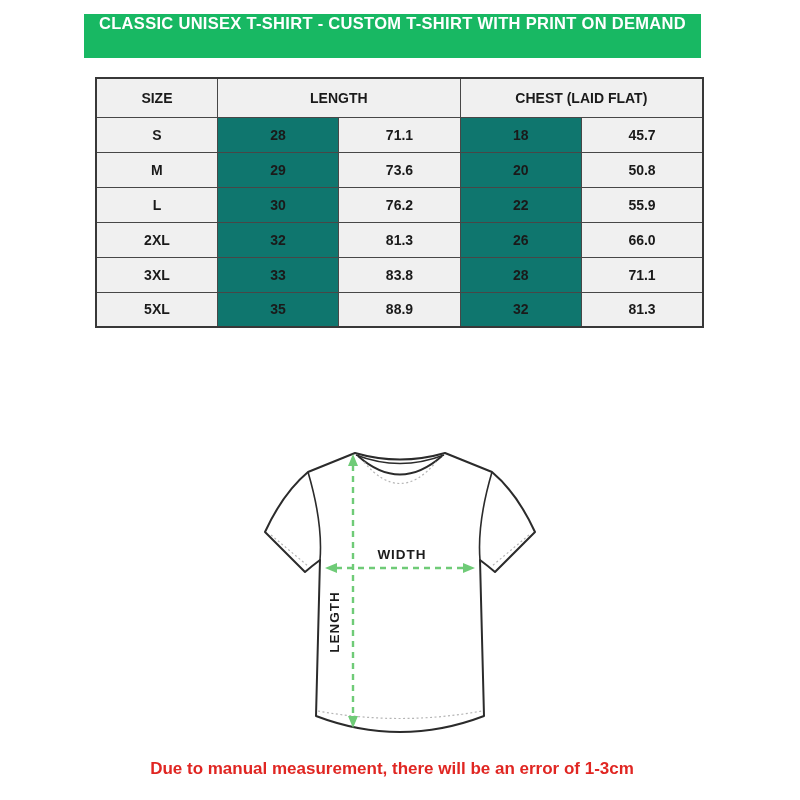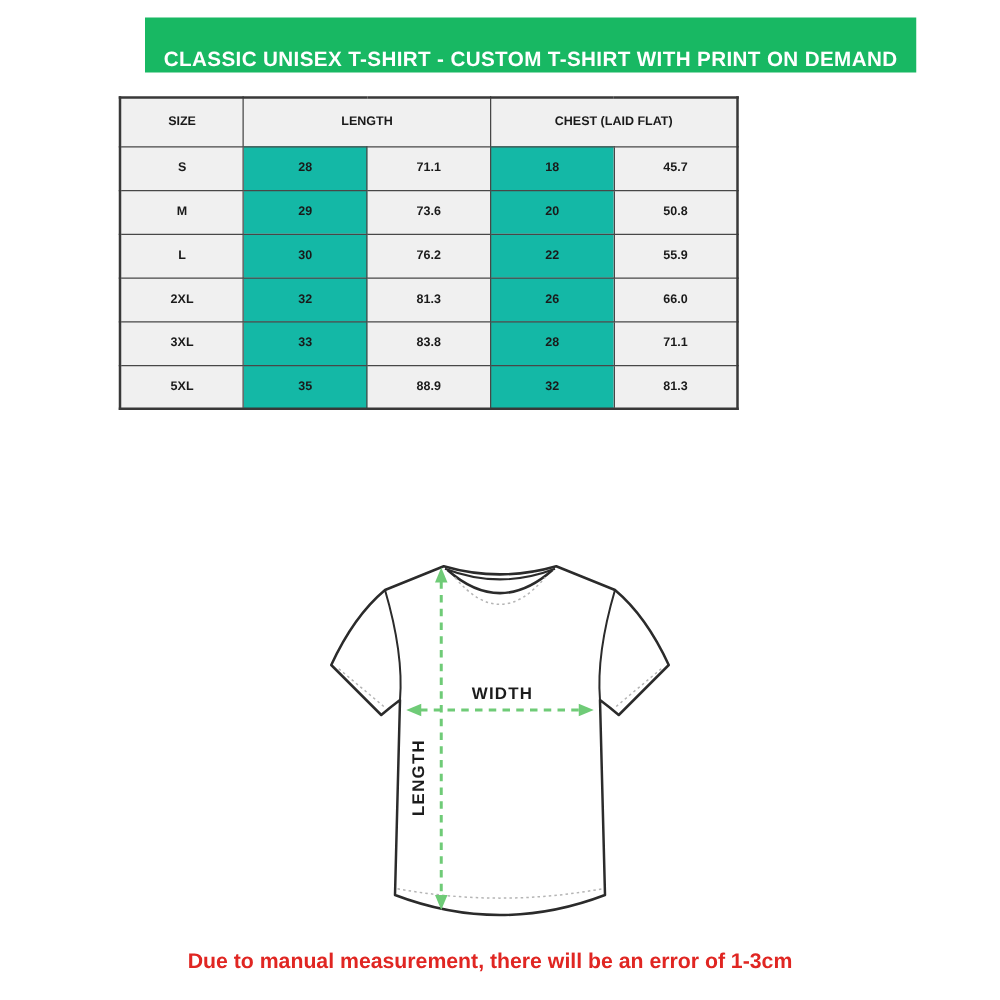--- a/index.html
+++ b/index.html
@@ -13,45 +13,45 @@
   html,body{background:#ffffff;}
   body{font-family:"Liberation Sans", sans-serif;}
   .canvas{
     position:relative;
     width:800px;height:800px;
     background:#ffffff;
     overflow:hidden;
   }
   
   .banner{
-    position:absolute;left:116px;top:14px;width:617px;height:44px;
+    position:absolute;left:84px;top:14px;width:617px;height:44px;
     background:var(--banner-green);
-    display:flex;align-items:flex-end;justify-content:center;
+    display:flex;align-items:flex-start;justify-content:center;
   }
   .banner-title{
     color:#ffffff;font-size:16.5px;font-weight:700;letter-spacing:.3px;
     white-space:nowrap;
   }
   
   table.size-table{
-    position:absolute;left:95px;top:77px;width:496px;
+    position:absolute;left:95px;top:77px;width:609px;
     border-collapse:collapse;table-layout:fixed;
     border:2px solid #383838;
-    font-size:10px;color:#1a1a1a;
+    font-size:14px;color:#1a1a1a;
   }
   .size-table th,.size-table td{
     border:1.4px solid var(--border-dark);
     text-align:center;vertical-align:middle;
     font-weight:700;
     padding:0;
   }
   .size-table thead th{height:39px;background:var(--cell-gray);}
   .size-table tbody tr{height:35px;}
   .size-table td.gray, .size-table th.gray{background:var(--cell-gray);}
-  .size-table td.white{background:#14b8a6;}
+  .size-table td.white{background:#0f766e;}
   
   .diagram{
     position:absolute;left:252px;top:445px;width:296px;height:300px;
   }
   
   .note{
     position:absolute;left:0;top:759px;width:784px;
     text-align:center;
     color:var(--note-red);font-size:17px;font-weight:700;
   }

